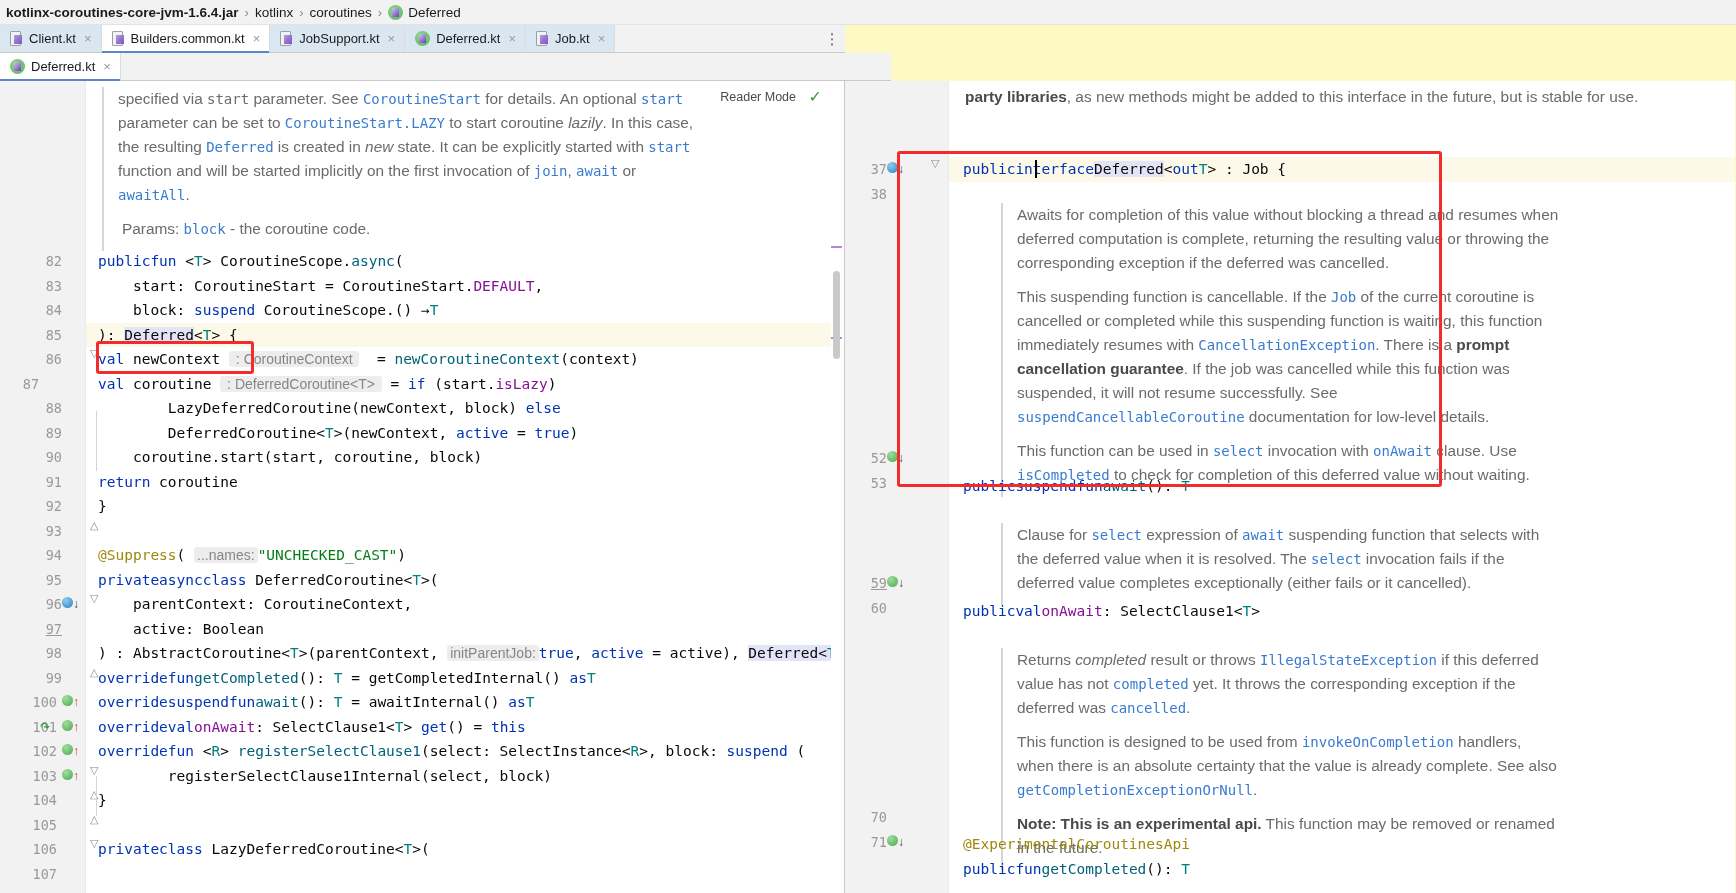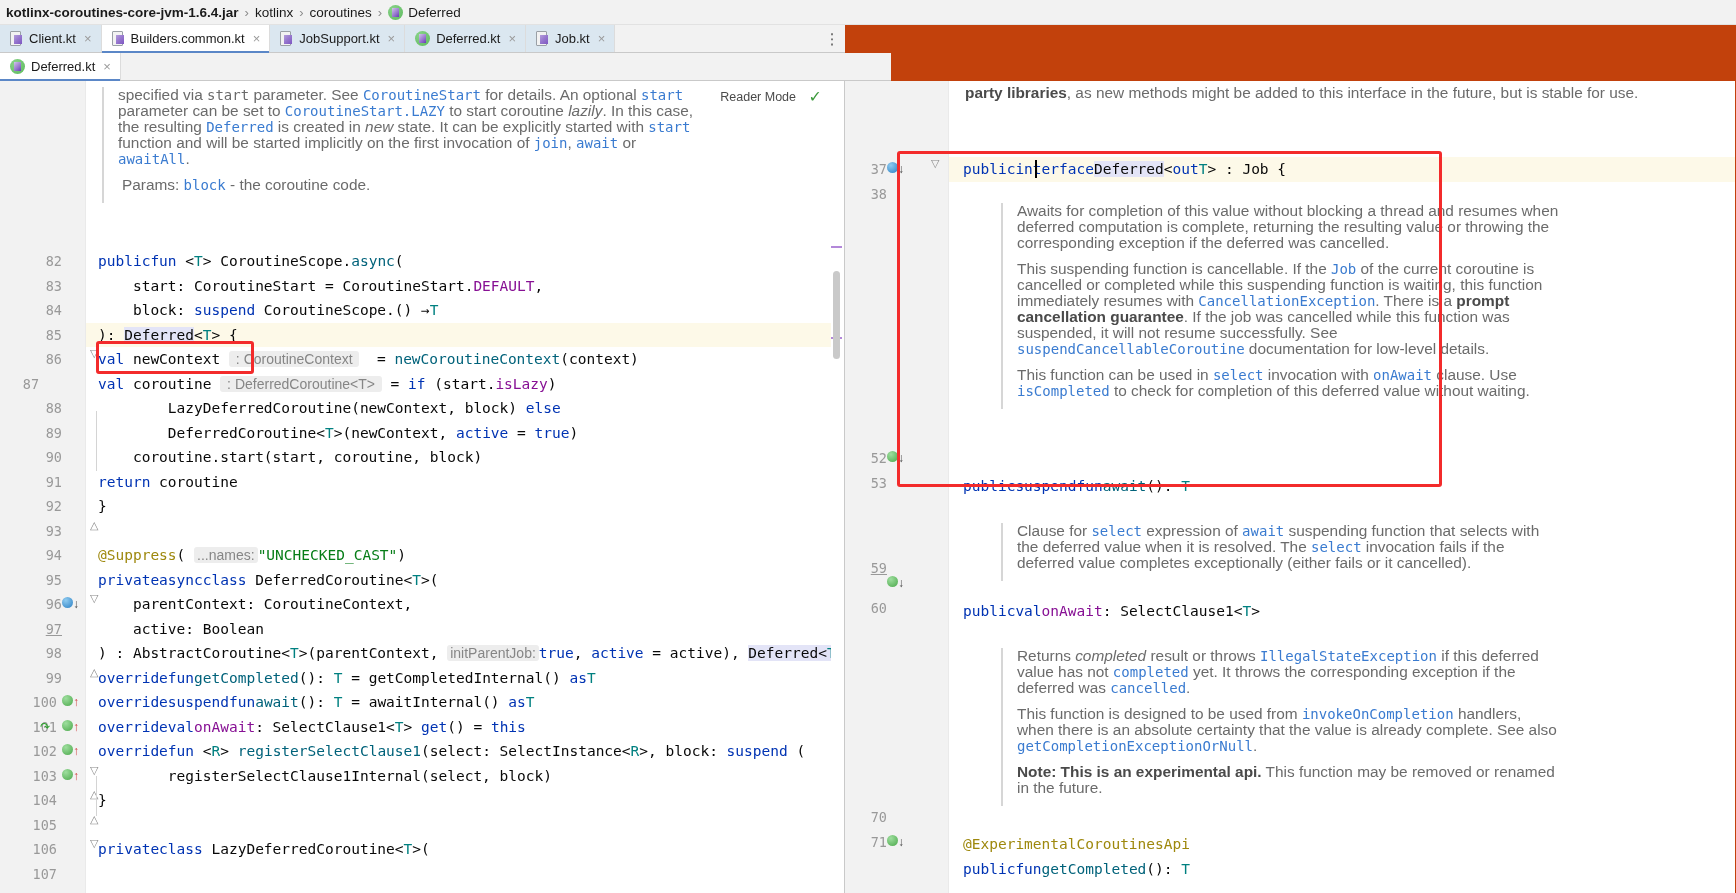--- a/index.html
+++ b/index.html
@@ -3,21 +3,21 @@
 <meta charset="utf-8">
 <style>
   * { box-sizing: border-box; }
   html, body {
     margin: 0; padding: 0;
     width: 1736px; height: 893px;
     overflow: hidden;
     background: #ffffff;
     font-family: "Liberation Sans", sans-serif;
   }
-  .app { position: relative; width: 1736px; height: 893px; background:#c2410c; }
+  .app { position: relative; width: 1736px; height: 893px; background:#fef9c3; }
 
   
   .breadcrumb {
     height: 25px; display:flex; align-items:center;
     padding-left: 2px; gap: 2px;
     font-size: 13.5px; color:#1a1a1a;
     background:#f2f2f2;
     border-bottom:1px solid #e2e2e2;
   }
   .crumb { display:flex; align-items:center; gap:5px; padding:0 4px; white-space:nowrap;}
@@ -84,21 +84,21 @@
   .lnum {
     position:absolute; width:62px; text-align:right;
     font-family:"DejaVu Sans Mono","Liberation Mono",monospace;
     font-size:13.5px; color:#999999; height:24.5px; line-height:24.5px;
   }
   .gmark { position:absolute; height:24.5px; line-height:24.5px; font-size:11px; }
 
   
   .doc {
     font-family:"Liberation Sans", sans-serif;
-    font-size:15.4px; line-height:16px; color:#6b6b6b;
+    font-size:15.4px; line-height:24px; color:#6b6b6b;
     padding-left:14px; border-left:2px solid #d6d6d6;
     margin-left:2px;
   }
   .doc p { margin: 0 0 10px 0; }
   .doc .code { font-family:"DejaVu Sans Mono","Liberation Mono",monospace; font-size:14px;}
   .doc .lnkc { color:#3a7bd0; font-family:"DejaVu Sans Mono","Liberation Mono",monospace; font-size:14px;}
   .doc b { color:#4a4a4a; }
   .doc i { font-style:italic; }
 
   
@@ -358,21 +358,21 @@
 
         <div class="line" style="position:absolute;left:14px;top:751px;">    <span class="ann">@ExperimentalCoroutinesApi</span></div>
         <div class="line" style="position:absolute;left:14px;top:775.5px;">    <span class="kw">public</span> <span class="kw">fun</span> <span class="fn">getCompleted</span>(): <span class="typ">T</span></div>
       </div>
 
       <div>
         <div class="lnum" style="left:-20px;top:76px;">37</div>
         <div class="lnum" style="left:-20px;top:100.5px;">38</div>
         <div class="lnum" style="left:-20px;top:365px;">52</div>
         <div class="lnum" style="left:-20px;top:389.5px;">53</div>
-        <div class="lnum" style="left:-20px;top:475px;text-decoration:underline;">59</div>
+        <div class="lnum" style="left:-20px;top:490px;text-decoration:underline;">59</div>
         <div class="lnum" style="left:-20px;top:514.5px;">60</div>
         <div class="lnum" style="left:-20px;top:724px;">70</div>
         <div class="lnum" style="left:-20px;top:748.5px;">71</div>
       </div>
 
       <div class="gmark" style="left:42px;top:76px;"><span class="blu-dot"></span><span class="arrow-dn">↓</span></div>
       <div class="gmark" style="left:42px;top:365px;"><span class="grn-dot"></span><span class="arrow-dn">↓</span></div>
       <div class="gmark" style="left:42px;top:490px;"><span class="grn-dot"></span><span class="arrow-dn">↓</span></div>
       <div class="gmark" style="left:42px;top:748.5px;"><span class="grn-dot"></span><span class="arrow-dn">↓</span></div>
       <div class="fold" style="left:86px;top:76px;">▽</div>

